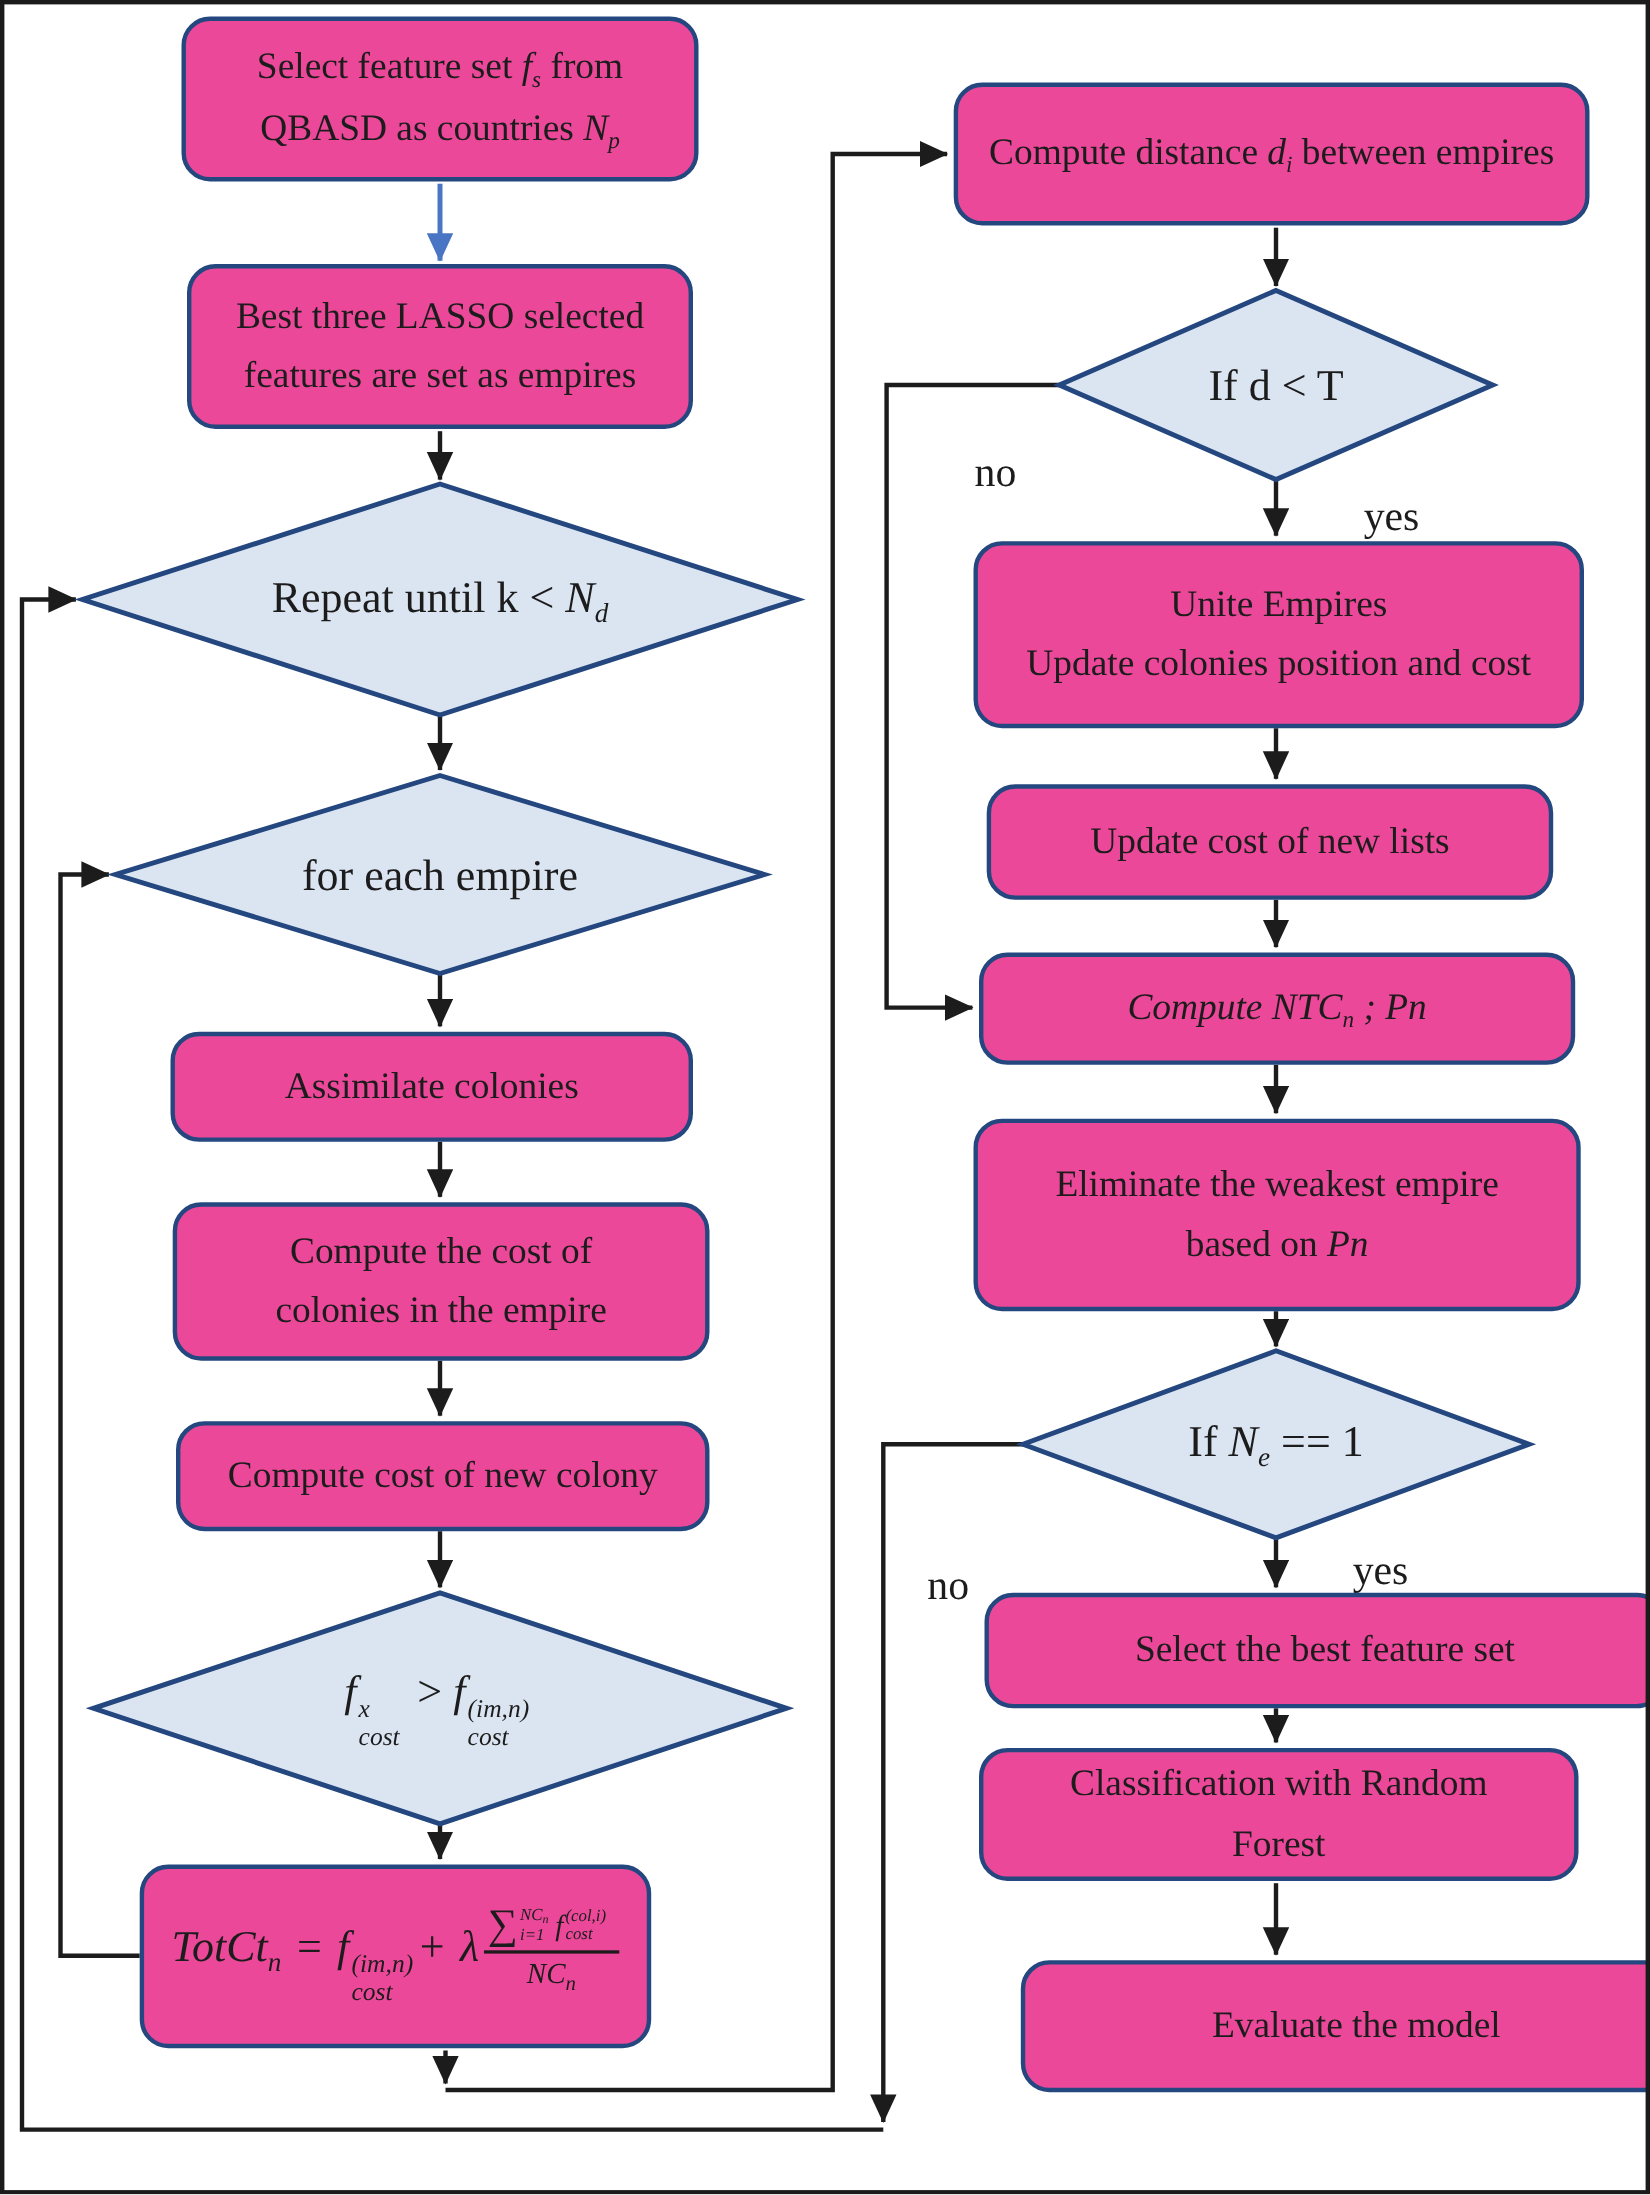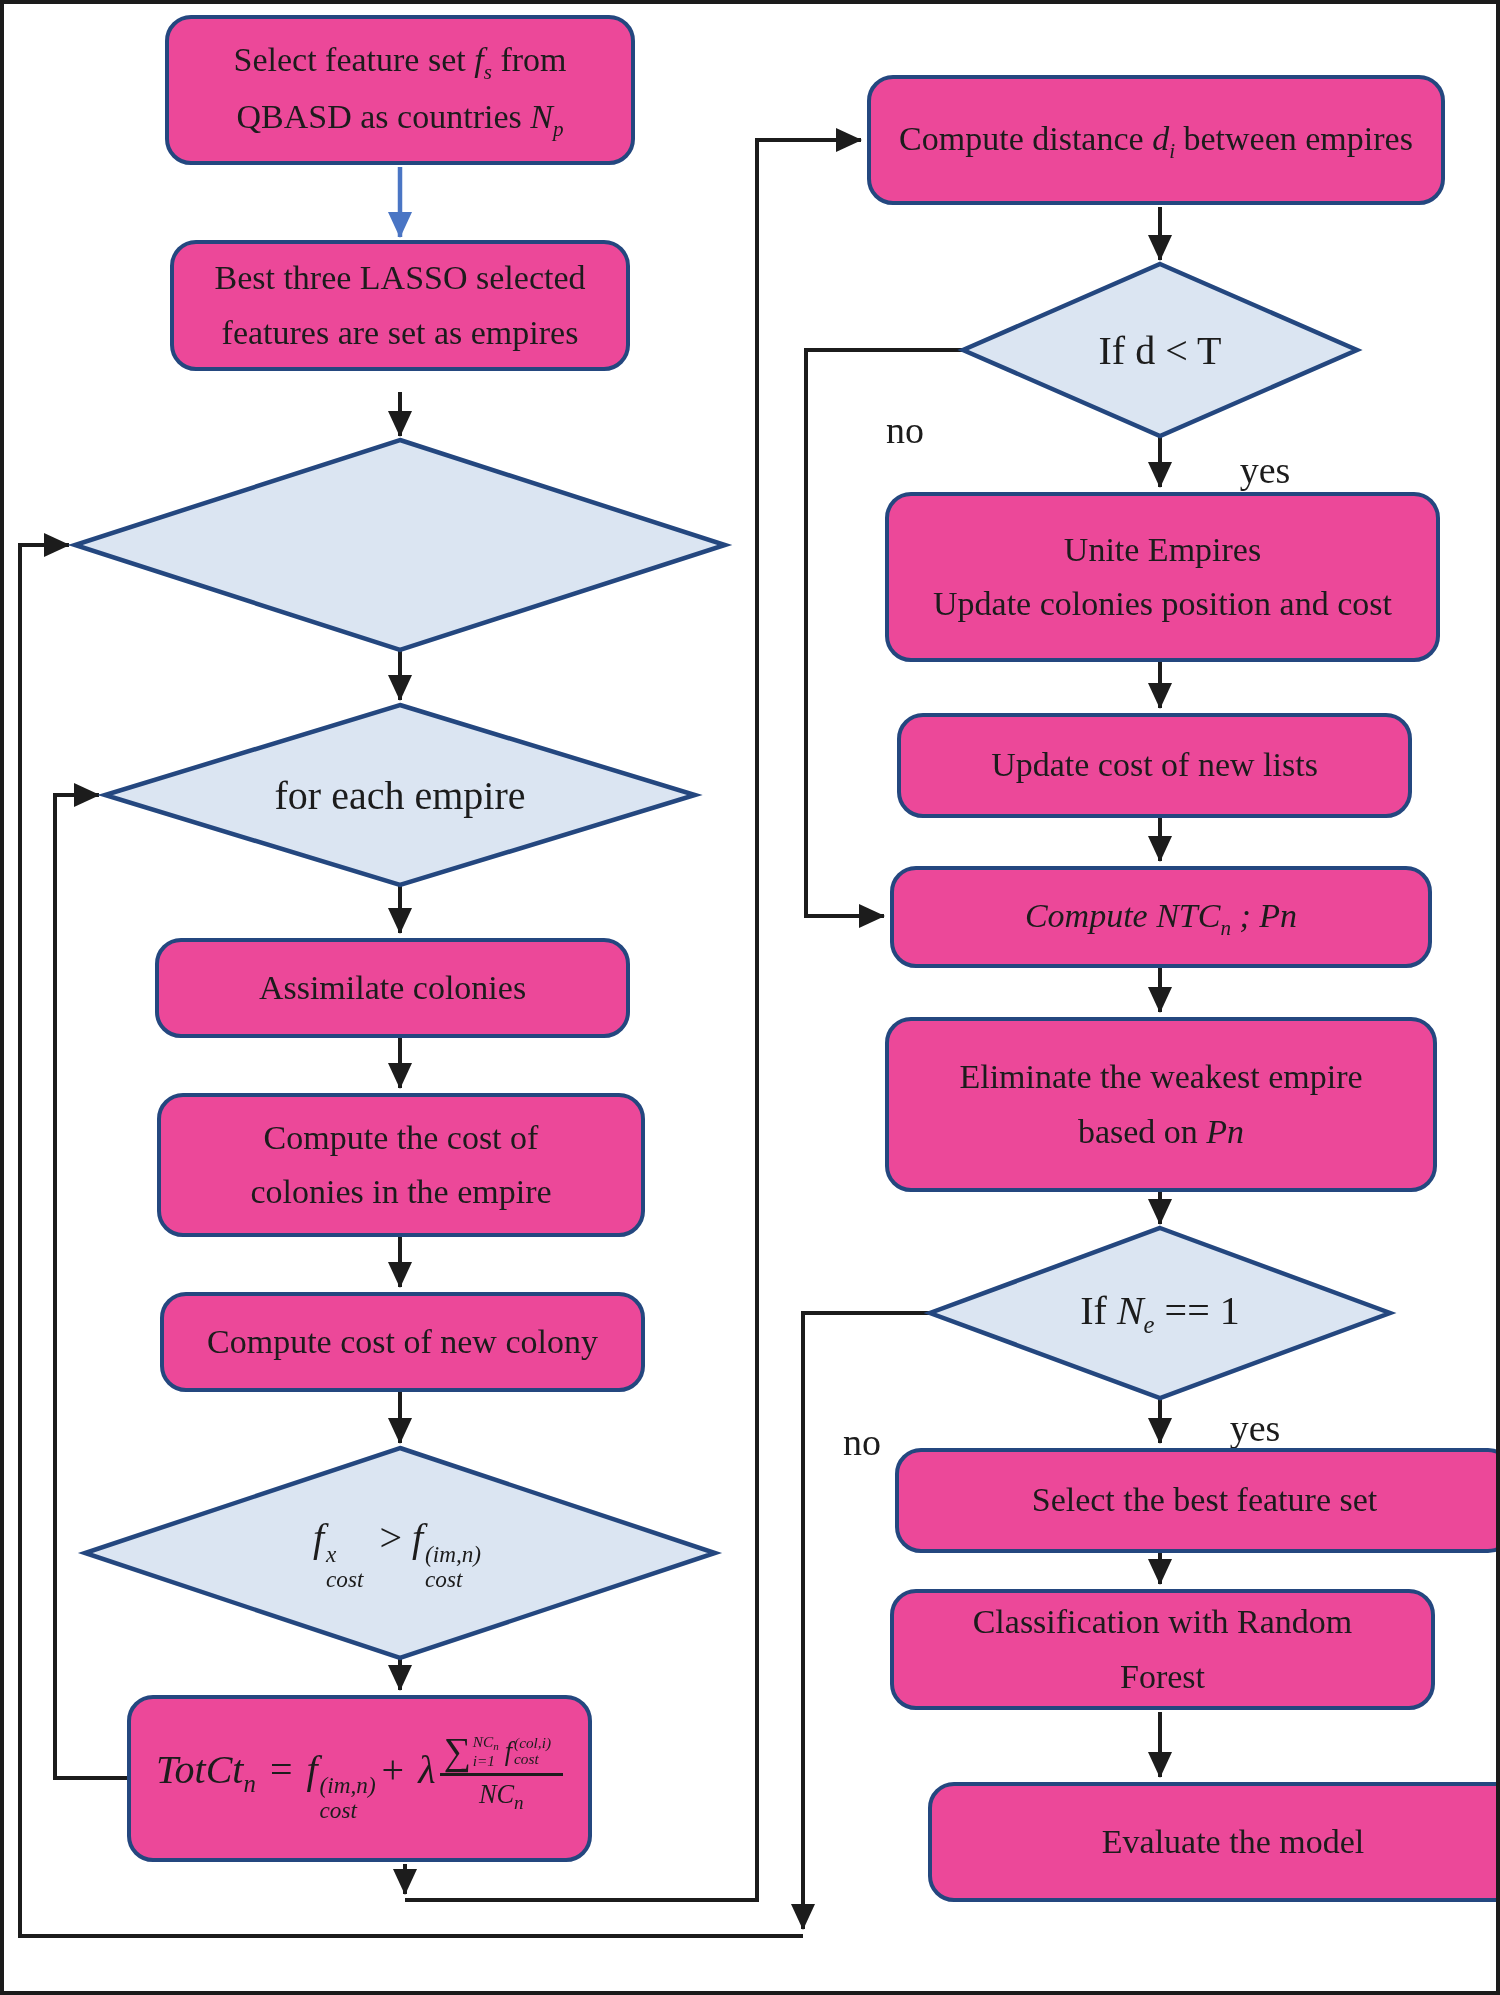--- a/index.html
+++ b/index.html
@@ -80,25 +80,28 @@
     <polygon points="400,1448 715,1553 400,1658 85,1553" fill="#dbe5f2" stroke="#24477f" stroke-width="4.5"></polygon>
     <polygon points="1160,264 1357,350 1160,436 963,350" fill="#dbe5f2" stroke="#24477f" stroke-width="4.5"></polygon>
     <polygon points="1160,1228 1390,1313 1160,1398 930,1313" fill="#dbe5f2" stroke="#24477f" stroke-width="4.5"></polygon>
   </svg>
 
   <div class="box" style="left:165px;top:15px;width:470px;height:150px;">
     <div><span>Select feature set </span><span class="v">f</span><sub class="vs">s</sub><span>  from</span></div>
     <div><span>QBASD as countries </span><span class="v">N</span><sub class="vs">p</sub></div>
   </div>
 
-  <div class="box" style="left:170px;top:240px;width:460px;height:131px;">
+  <div class="box" style="left:170px;top:240px;width:460px;height:150px;">
     <div>Best three LASSO selected</div>
     <div>features are set as empires</div>
   </div>
 
+  <div class="dlabel" style="left:75px;top:440px;width:650px;height:210px;">
+    <span><span>Repeat until k &lt; </span><span class="v">N</span><sub class="vs">d</sub></span>
+  </div>
 
   <div class="dlabel" style="left:105px;top:705px;width:590px;height:180px;">
     <span>for each empire</span>
   </div>
 
   <div class="box" style="left:155px;top:938px;width:475px;height:100px;">
     <div>Assimilate colonies</div>
   </div>
 
   <div class="box" style="left:157px;top:1093px;width:488px;height:144px;">

